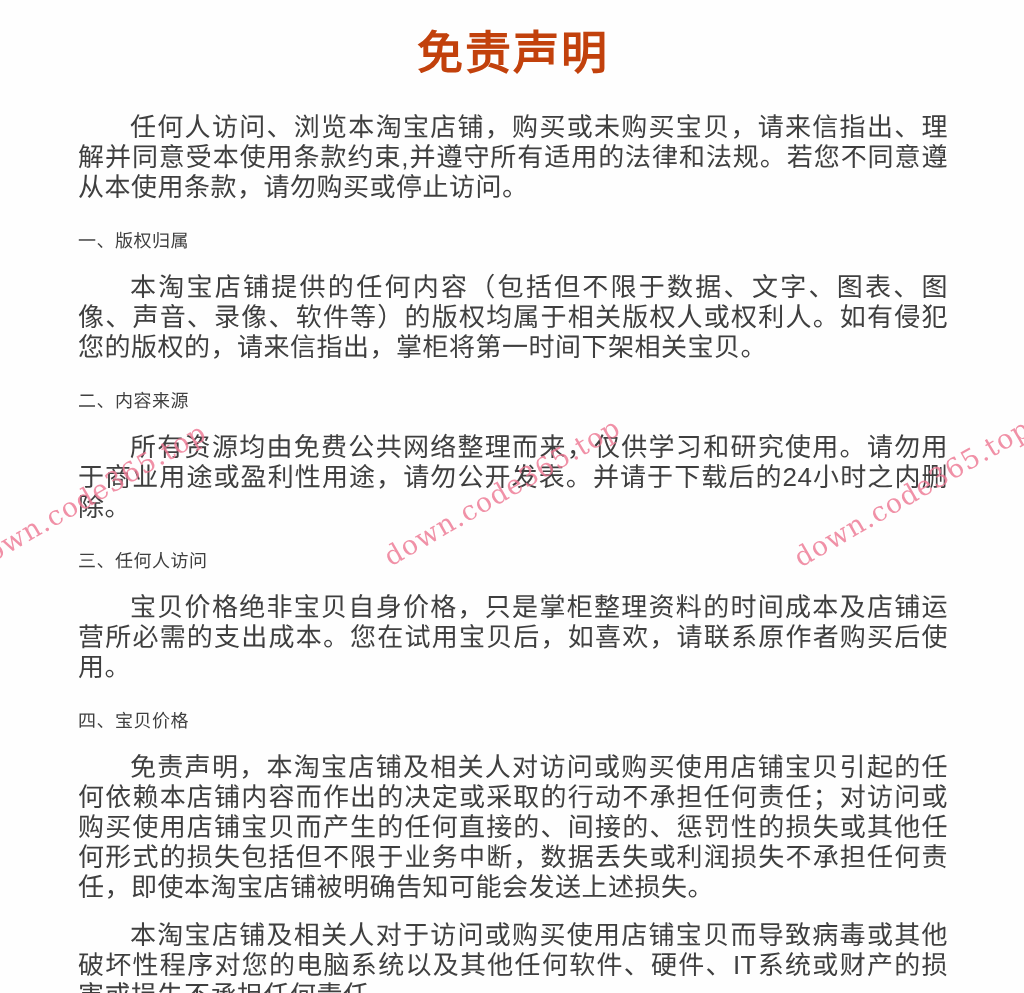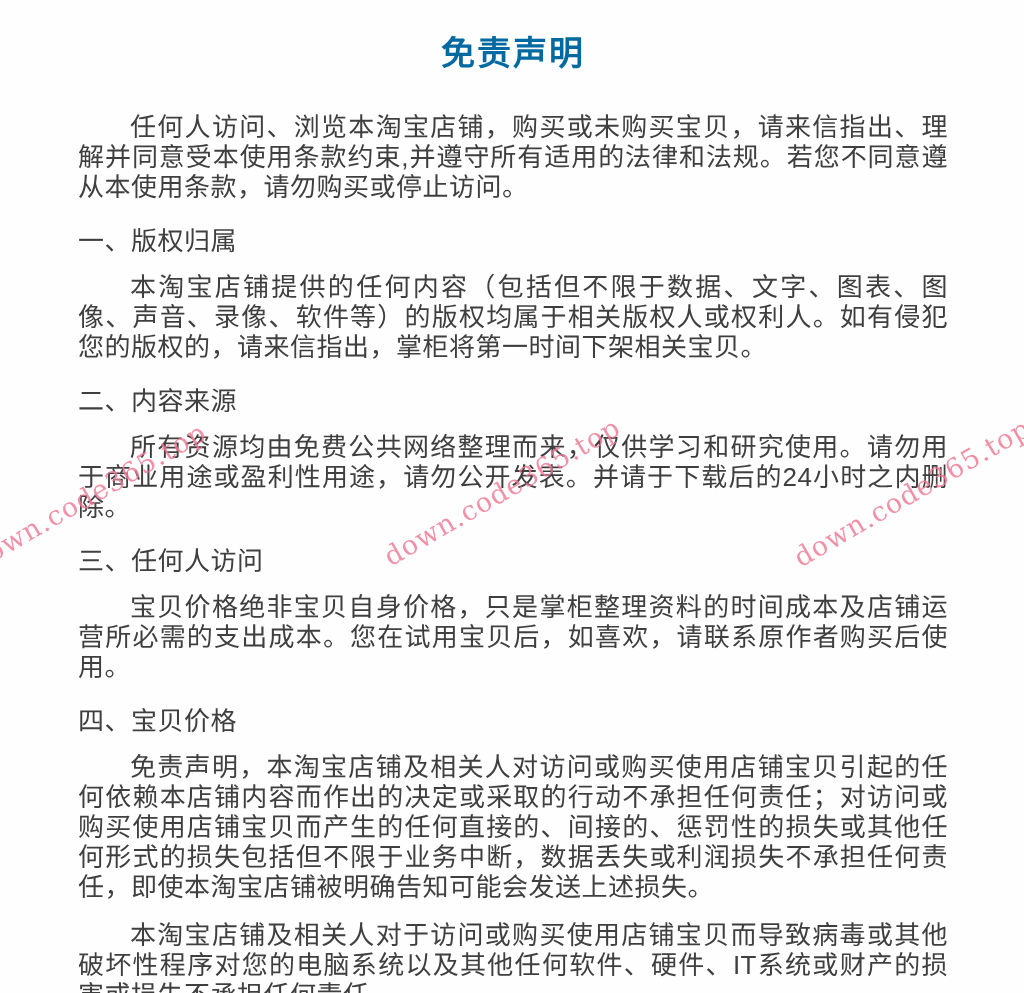--- a/index.html
+++ b/index.html
@@ -15,39 +15,39 @@
     overflow: hidden;
     font-family: "Liberation Sans", "DejaVu Sans", sans-serif;
   }
   .content {
     position: relative;
     z-index: 1;
     padding: 22px 76px 0 78px;
   }
   .doc-title {
     margin: 4px 0 32px 0;
-    font-size: 34px;
+    font-size: 46px;
     line-height: 54px;
     font-weight: 700;
     letter-spacing: 2px;
     text-align: center;
-    color: #0369a1;
+    color: #c2410c;
   }
   .para {
     margin: 0 0 18px 0;
     font-size: 26px;
     line-height: 30px;
     color: #3f3f3f;
     text-align: justify;
     text-indent: 2em;
     letter-spacing: 0.5px;
   }
   .section-heading {
     margin: 24px 0 16px 0;
-    font-size: 26px;
+    font-size: 18px;
     line-height: 30px;
     font-weight: 400;
     color: #3f3f3f;
     letter-spacing: 0.5px;
   }
   .watermark {
     position: absolute;
     z-index: 3;
     font-family: "DejaVu Serif", "Liberation Serif", serif;
     font-size: 27px;

